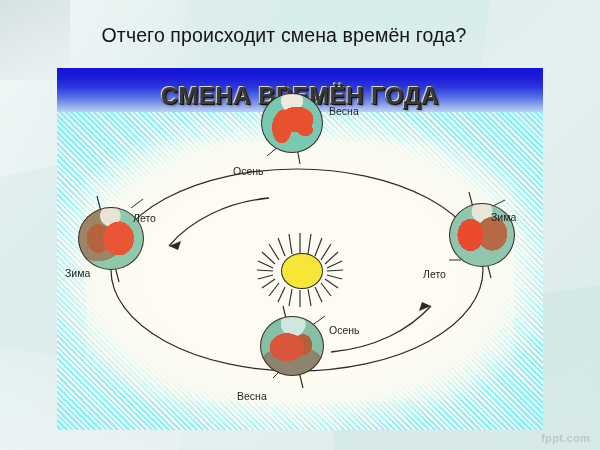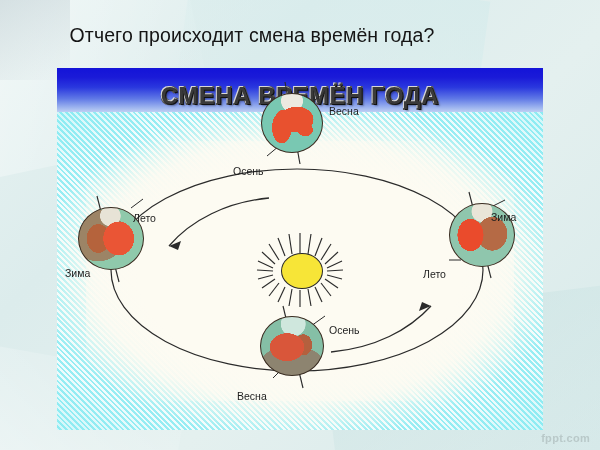--- a/index.html
+++ b/index.html
@@ -61,20 +61,21 @@
     position: absolute;
     top: 24px;
     left: 0;
     width: 504px;
     text-align: center;
     font-size: 19.5px;
     font-weight: 400;
     color: #151515;
     letter-spacing: 0.1px;
     white-space: nowrap;
+    padding-left: 32px;
   }
 
   
   #illustration {
     position: absolute;
     left: 57px;
     top: 68px;
     width: 486px;
     height: 362px;
     background: #fdfbf2;

